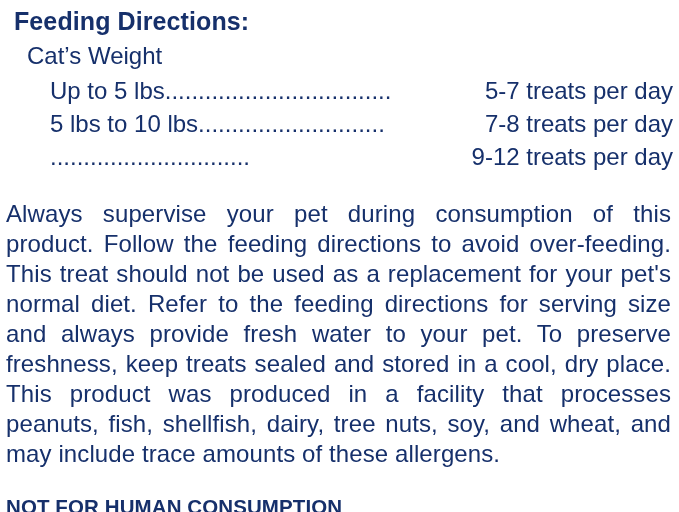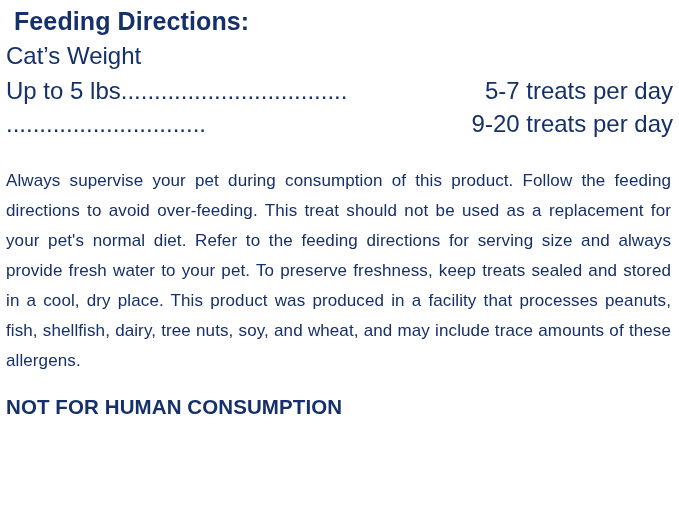--- a/index.html
+++ b/index.html
@@ -25,47 +25,48 @@
     font-size: 25px;
     font-weight: bold;
     letter-spacing: 0.1px;
     line-height: 34px;
     margin: 0 0 2px 8px;
   }
   .subheading {
     font-size: 24px;
     font-weight: normal;
     line-height: 32px;
-    margin: 0 0 2px 0;
+    margin: 0 0 2px 21px;
   }
   .feeding-table {
     margin: 0 0 0 0;
   }
   .feed-row {
     display: flex;
     align-items: flex-start;
     font-size: 24px;
     line-height: 33px;
     white-space: nowrap;
+    margin-left: 44px;
   }
   .feed-weight {
     flex: 0 0 auto;
   }
   .feed-dots {
     flex: 1 1 auto;
     overflow: hidden;
     letter-spacing: 0px;
     font-size: 24px;
   }
   .feed-amount {
     flex: 0 0 auto;
   }
   .body-copy {
     margin-top: 26px;
-    font-size: 17px;
+    font-size: 24px;
     line-height: 30px;
     text-align: justify;
     text-justify: inter-word;
     letter-spacing: 0.1px;
     padding-right: 2px;
   }
   .notice {
     margin-top: 12px;
     font-size: 20.5px;
     font-weight: bold;
@@ -83,24 +84,29 @@
   <div class="subheading">Cat’s Weight</div>
 
   <div class="feeding-table">
 
     <div class="feed-row">
       <span class="feed-weight">Up to 5 lbs</span>
       <span class="feed-dots">..................................</span>
       <span class="feed-amount">5-7 treats per day</span>
     </div>
 
+    <div class="feed-row">
+      <span class="feed-weight">5 lbs to 10 lbs</span>
+      <span class="feed-dots">............................</span>
+      <span class="feed-amount">7-8 treats per day</span>
+    </div>
 
     <div class="feed-row">
       <span class="feed-dots">..............................</span>
-      <span class="feed-amount">9-20 treats per day</span>
+      <span class="feed-amount">9-12 treats per day</span>
     </div>
 
   </div>
 
   <p class="body-copy">Always supervise your pet during consumption of this product. Follow the feeding directions to avoid over-feeding. This treat should not be used as a replacement for your pet's normal diet. Refer to the feeding directions for serving size and always provide fresh water to your pet. To preserve freshness, keep treats sealed and stored in a cool, dry place. This product was produced in a facility that processes peanuts, fish, shellfish, dairy, tree nuts, soy, and wheat, and may include trace amounts of these allergens.</p>
 
   <div class="notice">NOT FOR HUMAN CONSUMPTION</div>
 
 </div>
 

